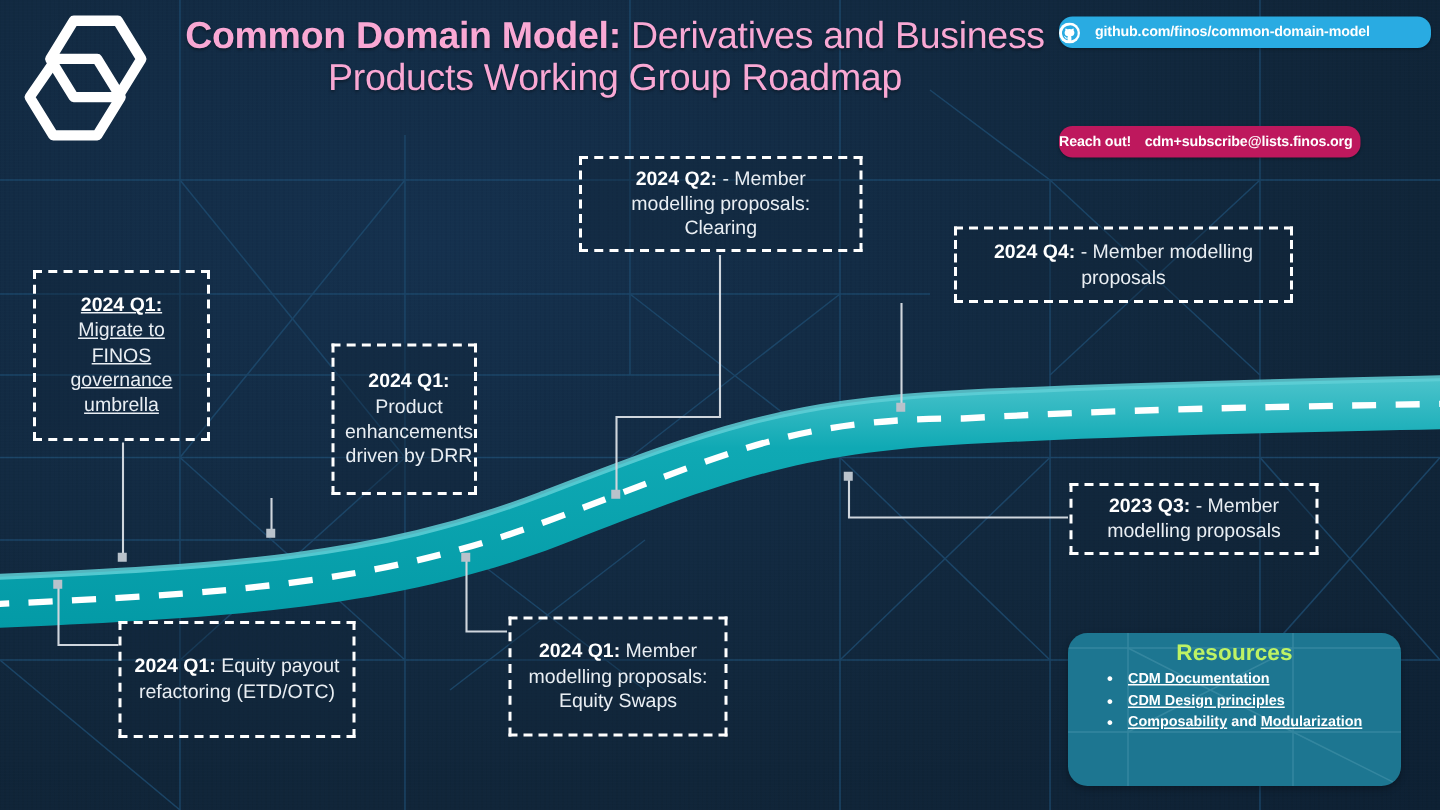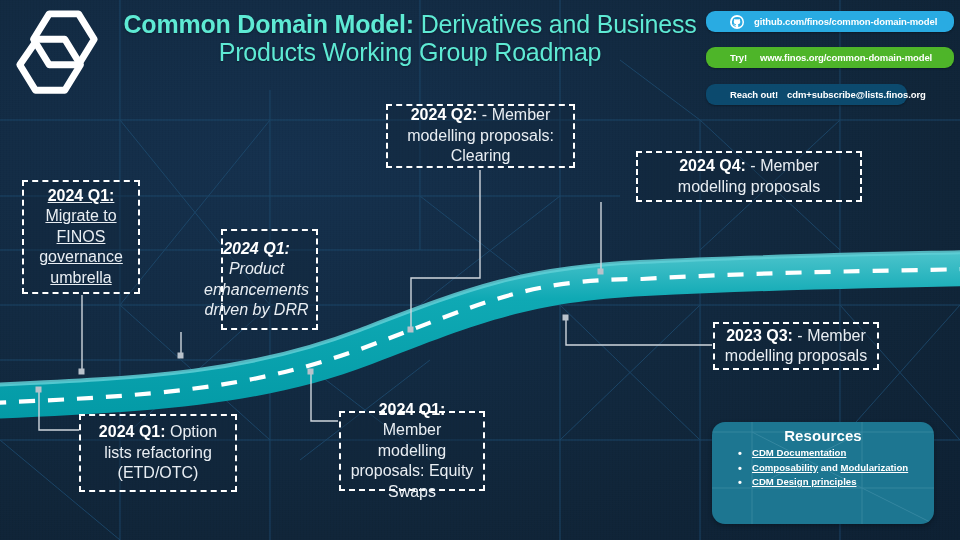--- a/index.html
+++ b/index.html
@@ -17,72 +17,72 @@
   .bg-noise{position:absolute;inset:0;opacity:.5;
     background-image:
       repeating-linear-gradient(0deg, rgba(255,255,255,.012) 0 1px, transparent 1px 2px),
       repeating-linear-gradient(90deg, rgba(0,0,0,.05) 0 1px, transparent 1px 3px);}
   .bg-lines{position:absolute;inset:0;}
 
   
   .logo{position:absolute;left:8px;top:6px;width:98px;height:94px;}
   .title{
     position:absolute; left:110px; top:10px; width:600px;
-    text-align:center; color:#5eead4; font-size:25px; line-height:1.12;
+    text-align:center; color:#f9a8d4; font-size:25px; line-height:1.12;
     font-weight:400; letter-spacing:-.2px;
     text-shadow:0 1px 2px rgba(0,0,0,.35);
   }
   .title b{font-weight:bold;}
 
   
   .badge{
     position:absolute; left:706px; border-radius:9px;
     display:flex; align-items:center; gap:5px;
     color:#fff; font-size:9.5px; font-weight:bold; letter-spacing:-.1px;
-    padding:0 24px; height:21px; white-space:nowrap;
+    padding:0 0; height:21px; white-space:nowrap;
     box-shadow:0 1px 2px rgba(0,0,0,.3);
   }
   #badge-github{top:11px; width:248px; background:#29abe2;}
   #badge-try{top:47px; width:248px; background:#4eb529;}
-  #badge-reach{top:84px; width:201px; background:#0c4a6e;}
+  #badge-reach{top:84px; width:201px; background:#be185d;}
   .gh-icon{width:14px;height:14px;flex:0 0 14px;}
   .badge .lbl{font-weight:bold;}
   #badge-try .lbl{margin-right:8px;}
   #badge-reach .lbl{margin-right:4px;}
 
   
   #road{position:absolute;left:0;top:0;}
 
   
   #connectors{position:absolute;left:0;top:0;}
 
   
   .callout{
     position:absolute;
     border:2px dashed #ffffff;
     color:#e9eef3;
-    font-size:16px;
+    font-size:13px;
     line-height:1.28;
     text-align:center;
-    display:flex; align-items:center; justify-content:flex-end;
+    display:flex; align-items:center; justify-content:flex-start;
     padding:5px 7px;
     background:rgba(16,37,57,.35);
   }
   .callout b{color:#ffffff;font-weight:bold;}
 
   
   #resources{
     position:absolute; left:712px; top:422px; width:222px; height:102px;
     background:#1d7691; border-radius:13px;
     box-shadow:0 2px 5px rgba(0,0,0,.28);
     overflow:hidden;
   }
   #resources .res-deco{position:absolute;inset:0;opacity:.18;}
   #res-title{
-    position:relative; text-align:center; color:#ffffff;
+    position:relative; text-align:center; color:#bef264;
     font-size:15px; font-weight:bold; margin-top:5px; letter-spacing:.1px;
   }
   #res-list{position:relative;margin:2px 0 0 26px;list-style:none;}
   #res-list li{
     color:#ffffff; font-size:9.6px; line-height:1.52;
     position:relative; padding-left:14px; font-weight:bold;
   }
   #res-list li::before{
     content:"\2022"; position:absolute; left:0; top:-1px;
     color:#ffffff; font-size:11px;
@@ -144,24 +144,20 @@
 
   <div class="badge" id="badge-github">
     <svg class="gh-icon" viewBox="0 0 16 16">
       <circle cx="8" cy="8" r="8" fill="#fff"></circle>
       <path fill="#29abe2" d="M8 2.2a5.8 5.8 0 00-1.83 11.3c.29.06.4-.13.4-.28v-1c-1.63.35-1.97-.69-1.97-.69-.27-.68-.65-.86-.65-.86-.53-.36.04-.36.04-.36.59.04.9.6.9.6.52.9 1.37.64 1.7.49.05-.38.2-.64.37-.79-1.3-.15-2.67-.65-2.67-2.9 0-.64.23-1.17.6-1.58-.06-.15-.26-.75.06-1.57 0 0 .49-.16 1.6.6a5.6 5.6 0 012.92 0c1.11-.76 1.6-.6 1.6-.6.32.82.12 1.42.06 1.57.38.41.6.94.6 1.58 0 2.26-1.37 2.75-2.68 2.9.21.18.4.54.4 1.1v1.62c0 .15.1.34.4.28A5.8 5.8 0 008 2.2z"></path>
     </svg>
     <span class="lbl"></span>
     <span>github.com/finos/common-domain-model</span>
   </div>
 
-  <div class="badge" id="badge-try">
-    <span class="lbl">Try!</span>
-    <span>www.finos.org/common-domain-model</span>
-  </div>
 
   <div class="badge" id="badge-reach">
     <span class="lbl">Reach out!</span>
     <span>cdm+subscribe@lists.finos.org</span>
   </div>
 
   <svg id="road" width="960" height="540" viewBox="0 0 960 540">
     <defs>
       <linearGradient id="roadGrad" x1="0" y1="0" x2="0" y2="1">
         <stop offset="0%" stop-color="#4cc4cc"></stop>
@@ -211,38 +207,38 @@
       <rect x="562.5" y="314.5" width="6" height="6"></rect>
       <rect x="35.5" y="386.5" width="6" height="6"></rect>
       <rect x="307.5" y="368.5" width="6" height="6"></rect>
     </g>
   </svg>
 
   <div class="callout" style="left:22px; top:180px; width:118px; height:114px;text-decoration:underline;">
     <div><b>2024 Q1:</b><span> Migrate to FINOS governance umbrella</span></div>
   </div>
 
-  <div class="callout" style="left:221px; top:229px; width:97px; height:101px;font-style:italic;">
+  <div class="callout" style="left:221px; top:229px; width:97px; height:101px;">
     <div><b>2024 Q1:</b><span> Product enhancements driven by DRR</span></div>
   </div>
 
   <div class="callout" style="left:386px; top:104px; width:189px; height:64px;">
     <div><b>2024 Q2:</b><span> - Member modelling proposals: Clearing</span></div>
   </div>
 
   <div class="callout" style="left:636px; top:151px; width:226px; height:51px;">
     <div><b>2024 Q4:</b><span> - Member modelling proposals</span></div>
   </div>
 
   <div class="callout" style="left:713px; top:322px; width:166px; height:48px;">
     <div><b>2023 Q3:</b><span> - Member modelling proposals</span></div>
   </div>
 
   <div class="callout" style="left:79px; top:414px; width:158px; height:78px;">
-    <div><b>2024 Q1:</b><span> Option lists refactoring (ETD/OTC)</span></div>
+    <div><b>2024 Q1:</b><span> Equity payout refactoring (ETD/OTC)</span></div>
   </div>
 
   <div class="callout" style="left:339px; top:411px; width:146px; height:80px;">
     <div><b>2024 Q1:</b><span> Member modelling proposals: Equity Swaps</span></div>
   </div>
 
   <div id="resources">
     <svg class="res-deco" viewBox="0 0 222 102" preserveAspectRatio="none">
       <g stroke="#9fd3e2" stroke-width="1" fill="none">
         <path d="M0 10 H222"></path>
@@ -253,21 +249,21 @@
           <path d="M150 10 L40 66"></path>
         <path d="M150 66 L222 102"></path>
       </g>
     </svg>
     <div id="res-title">Resources</div>
     <ul id="res-list">
       <li>
         <span class="u">CDM Documentation</span>
       </li>
       <li>
+        <span class="u">CDM Design principles</span>
+      </li>
+      <li>
         <span class="u">Composability</span><span class="plain"> and </span><span class="u">Modularization</span>
       </li>
-      <li>
-        <span class="u">CDM Design principles</span>
-      </li>
     </ul>
   </div>
 
 </div>
 
 </body></html>

